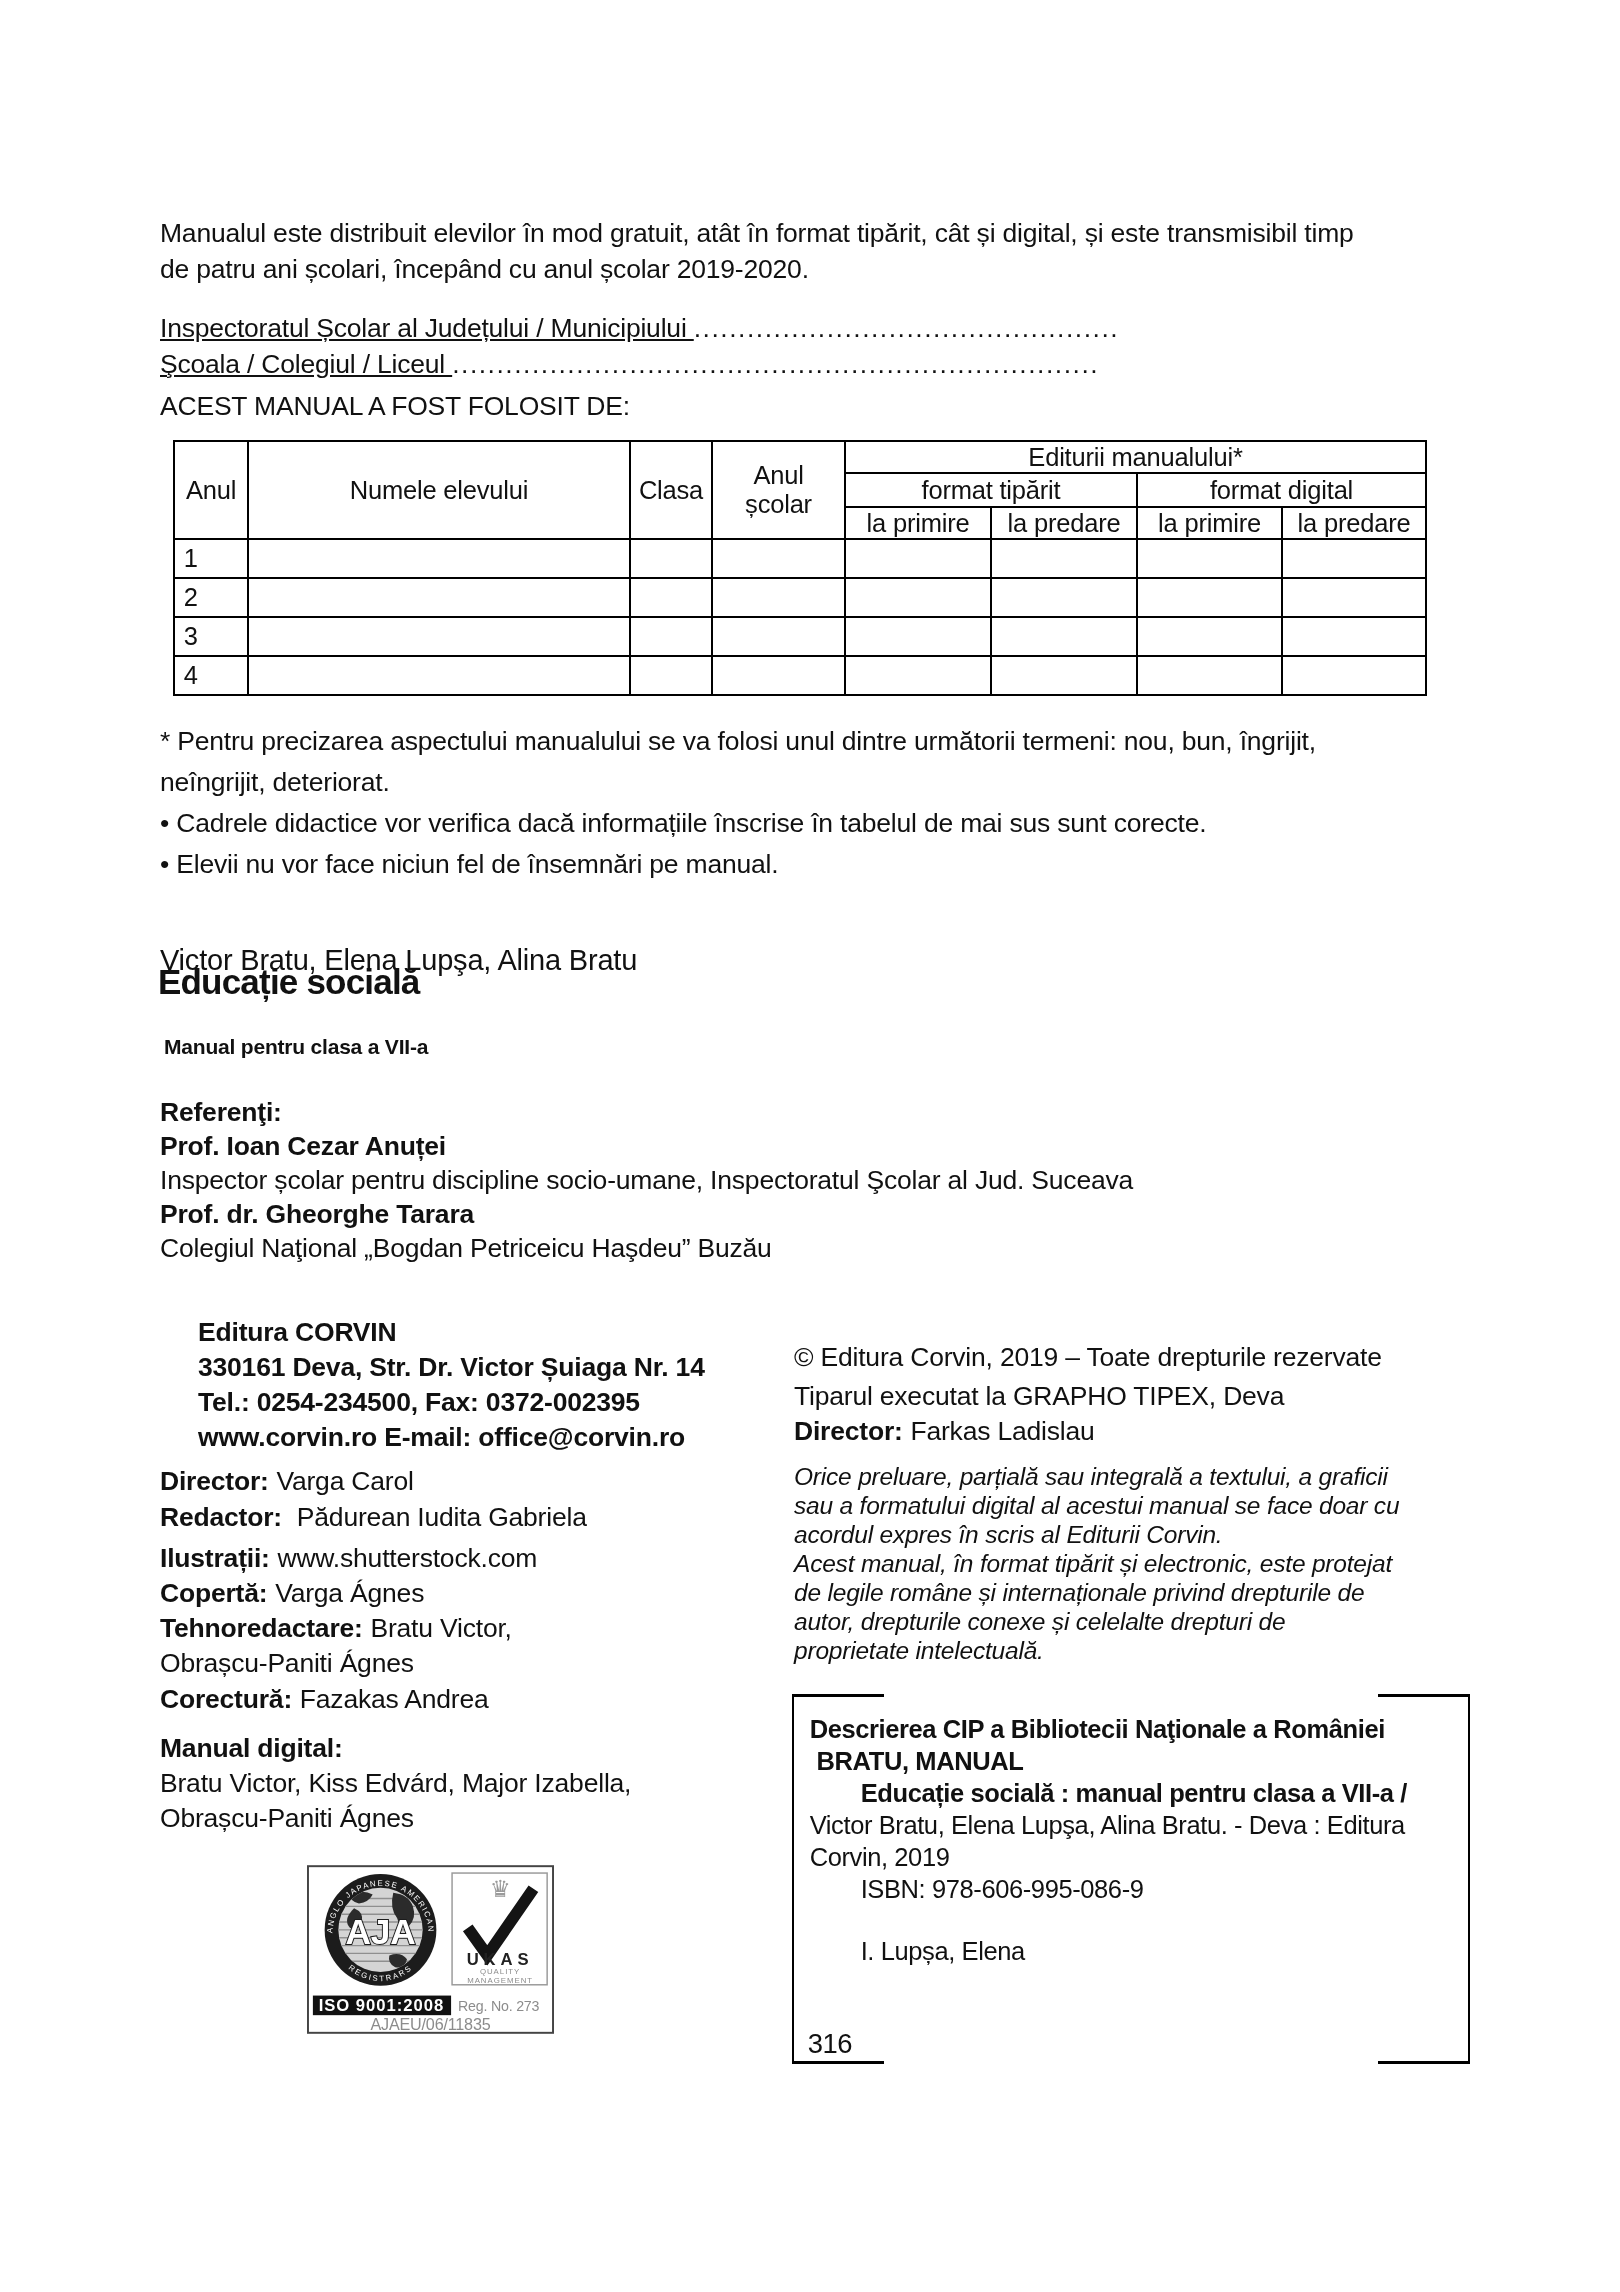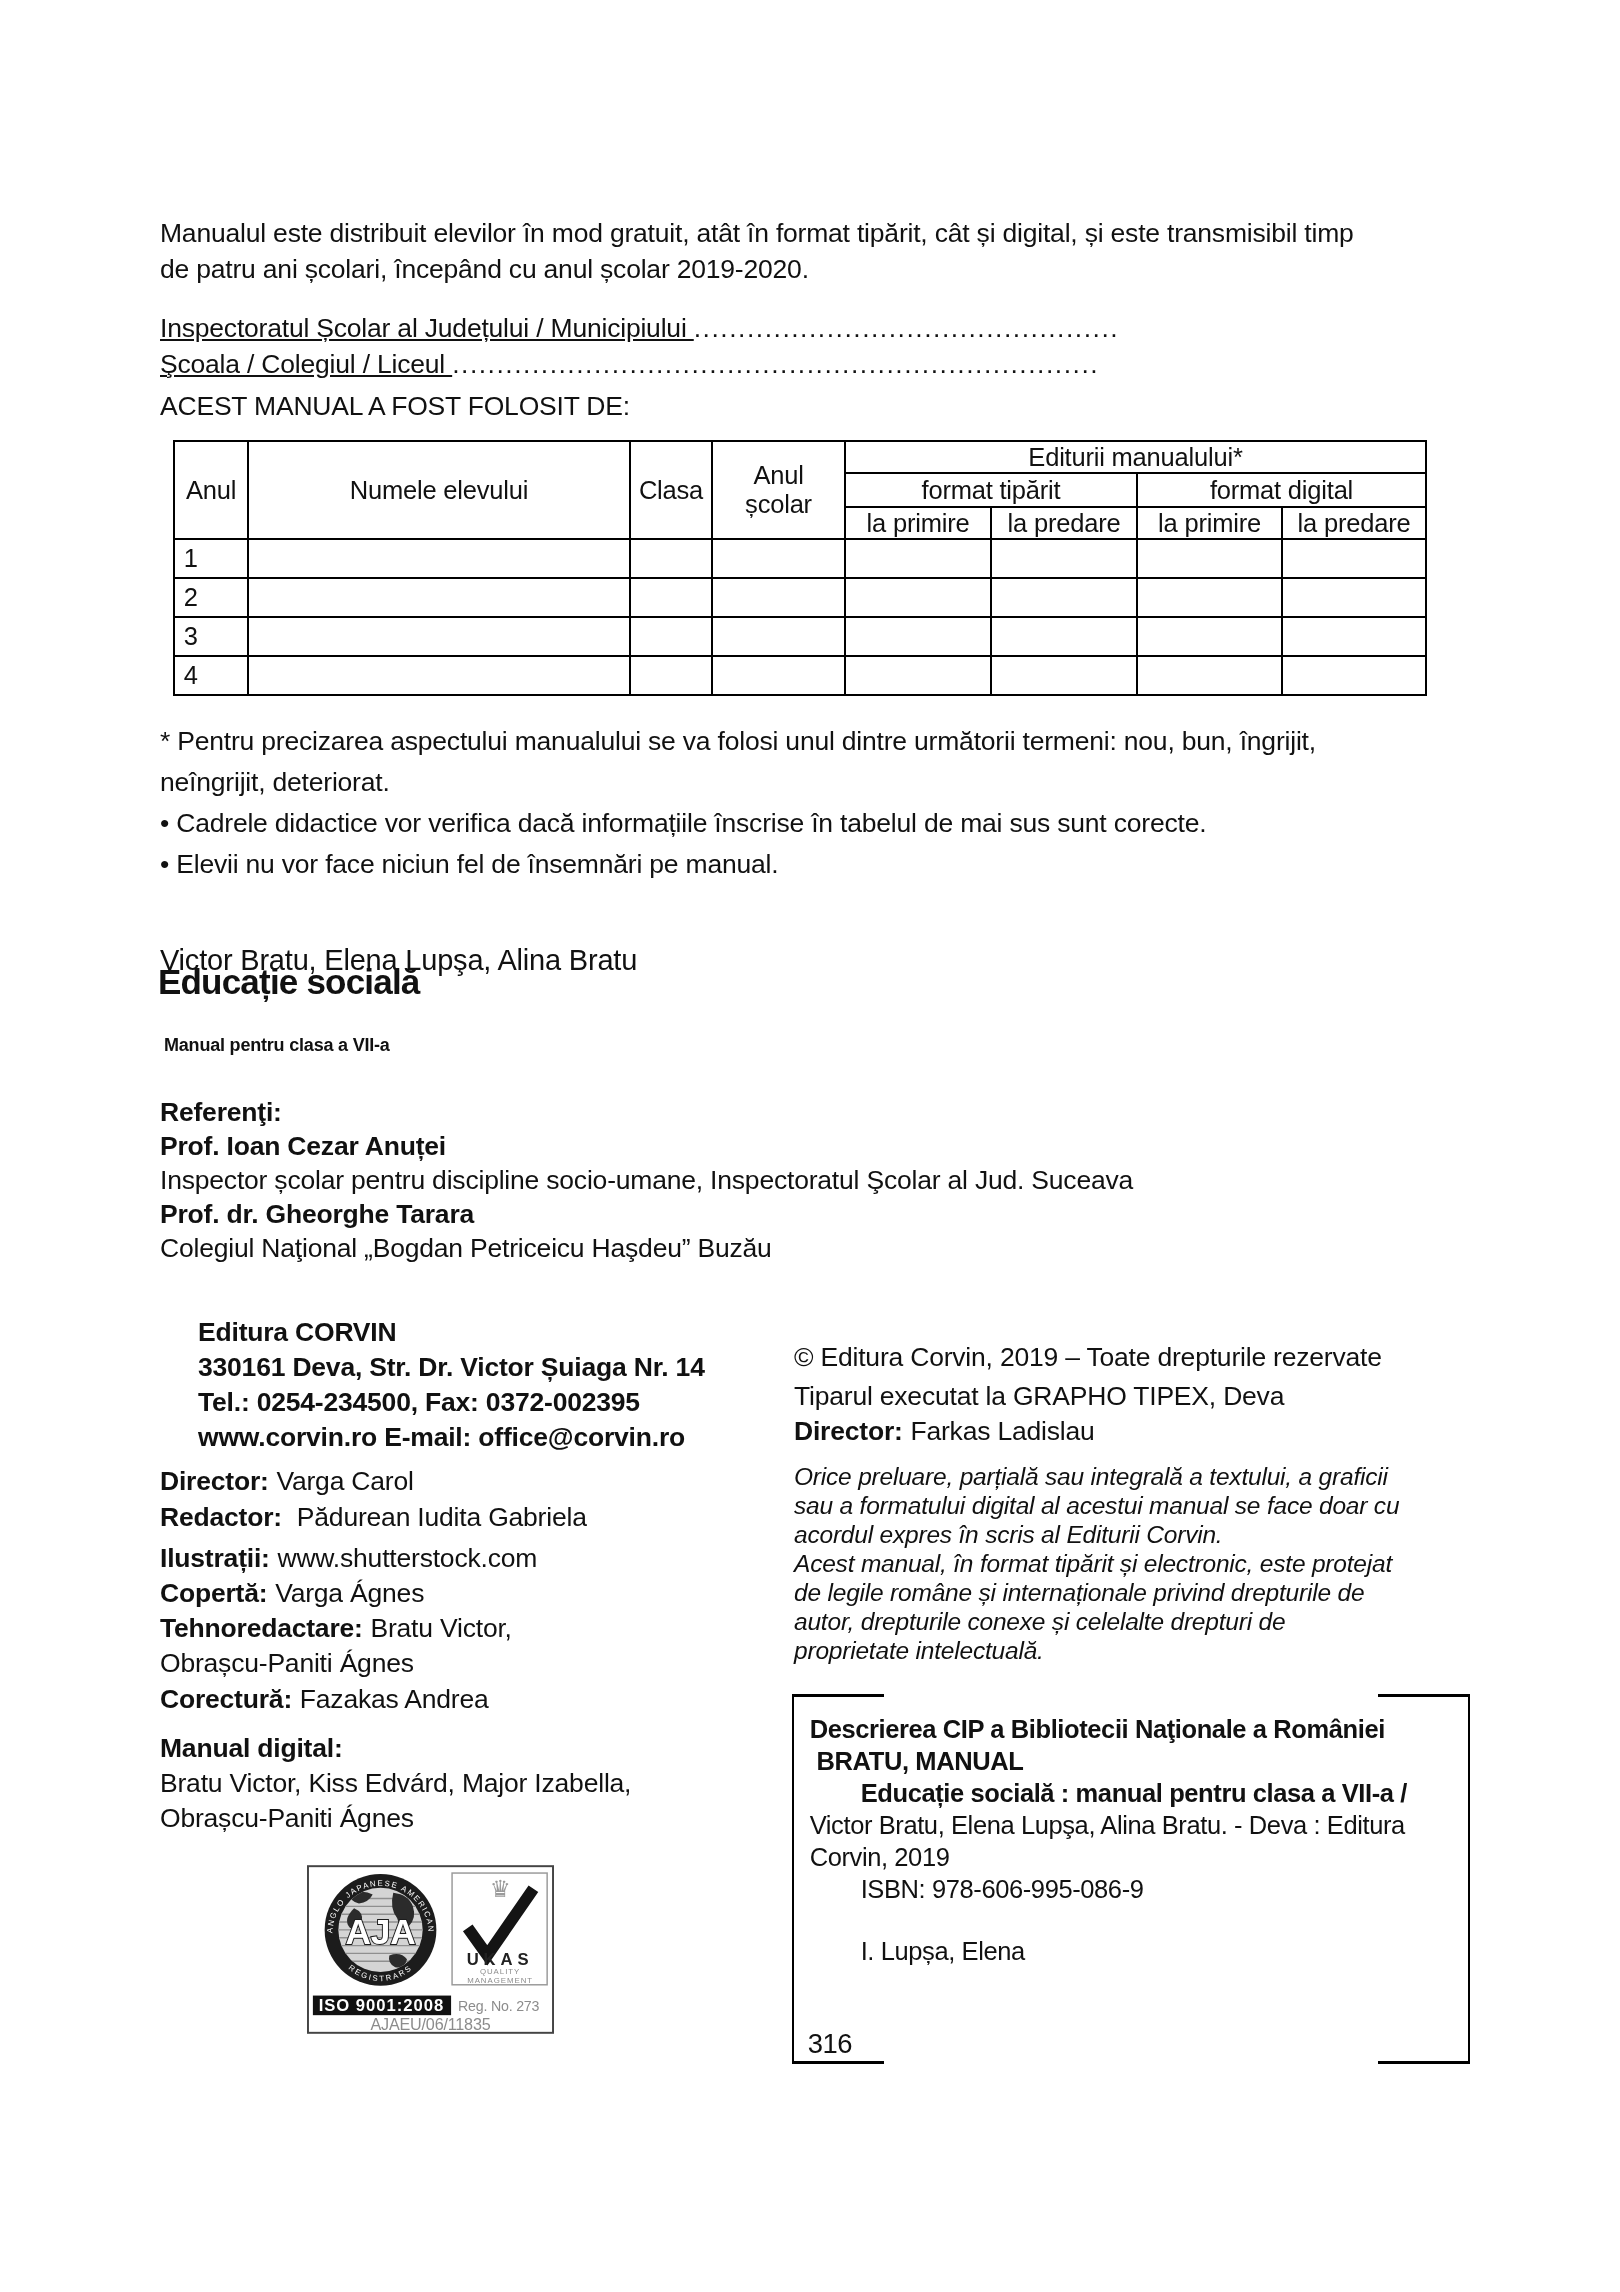--- a/index.html
+++ b/index.html
@@ -23,21 +23,21 @@
   table.usage{border-collapse:collapse;table-layout:fixed;font-size:25.5px;color:#111;
     border:2.9px solid #000;}
   table.usage th,table.usage td{border:2px solid #000;padding:0;margin:0;
     text-align:center;vertical-align:middle;font-weight:normal;line-height:1.12;}
   table.usage tr.h3 th{border-bottom:2.9px solid #000;}
   table.usage td.num{text-align:left;padding-left:8.8px;}
 
   
   .authors{font-size:29px;}
   .booktitle{font-size:35px;font-weight:bold;letter-spacing:-0.8px;}
-  .subtitle{font-size:18px;font-weight:bold;}
+  .subtitle{font-size:21px;font-weight:bold;}
 
   .ref{font-size:26.5px;line-height:34px;}
 
   .pubblock{font-size:26.5px;line-height:35px;font-weight:bold;margin-left:38px;}
   .colo{font-size:26.5px;line-height:35px;}
   .colo .lbl{font-weight:bold;}
   .colo .val{margin-left:7.8px;}
 
   .rightcol{font-size:26.5px;line-height:36px;}
   .legal{font-size:24.5px;line-height:29px;font-style:italic;letter-spacing:-0.2px;}

